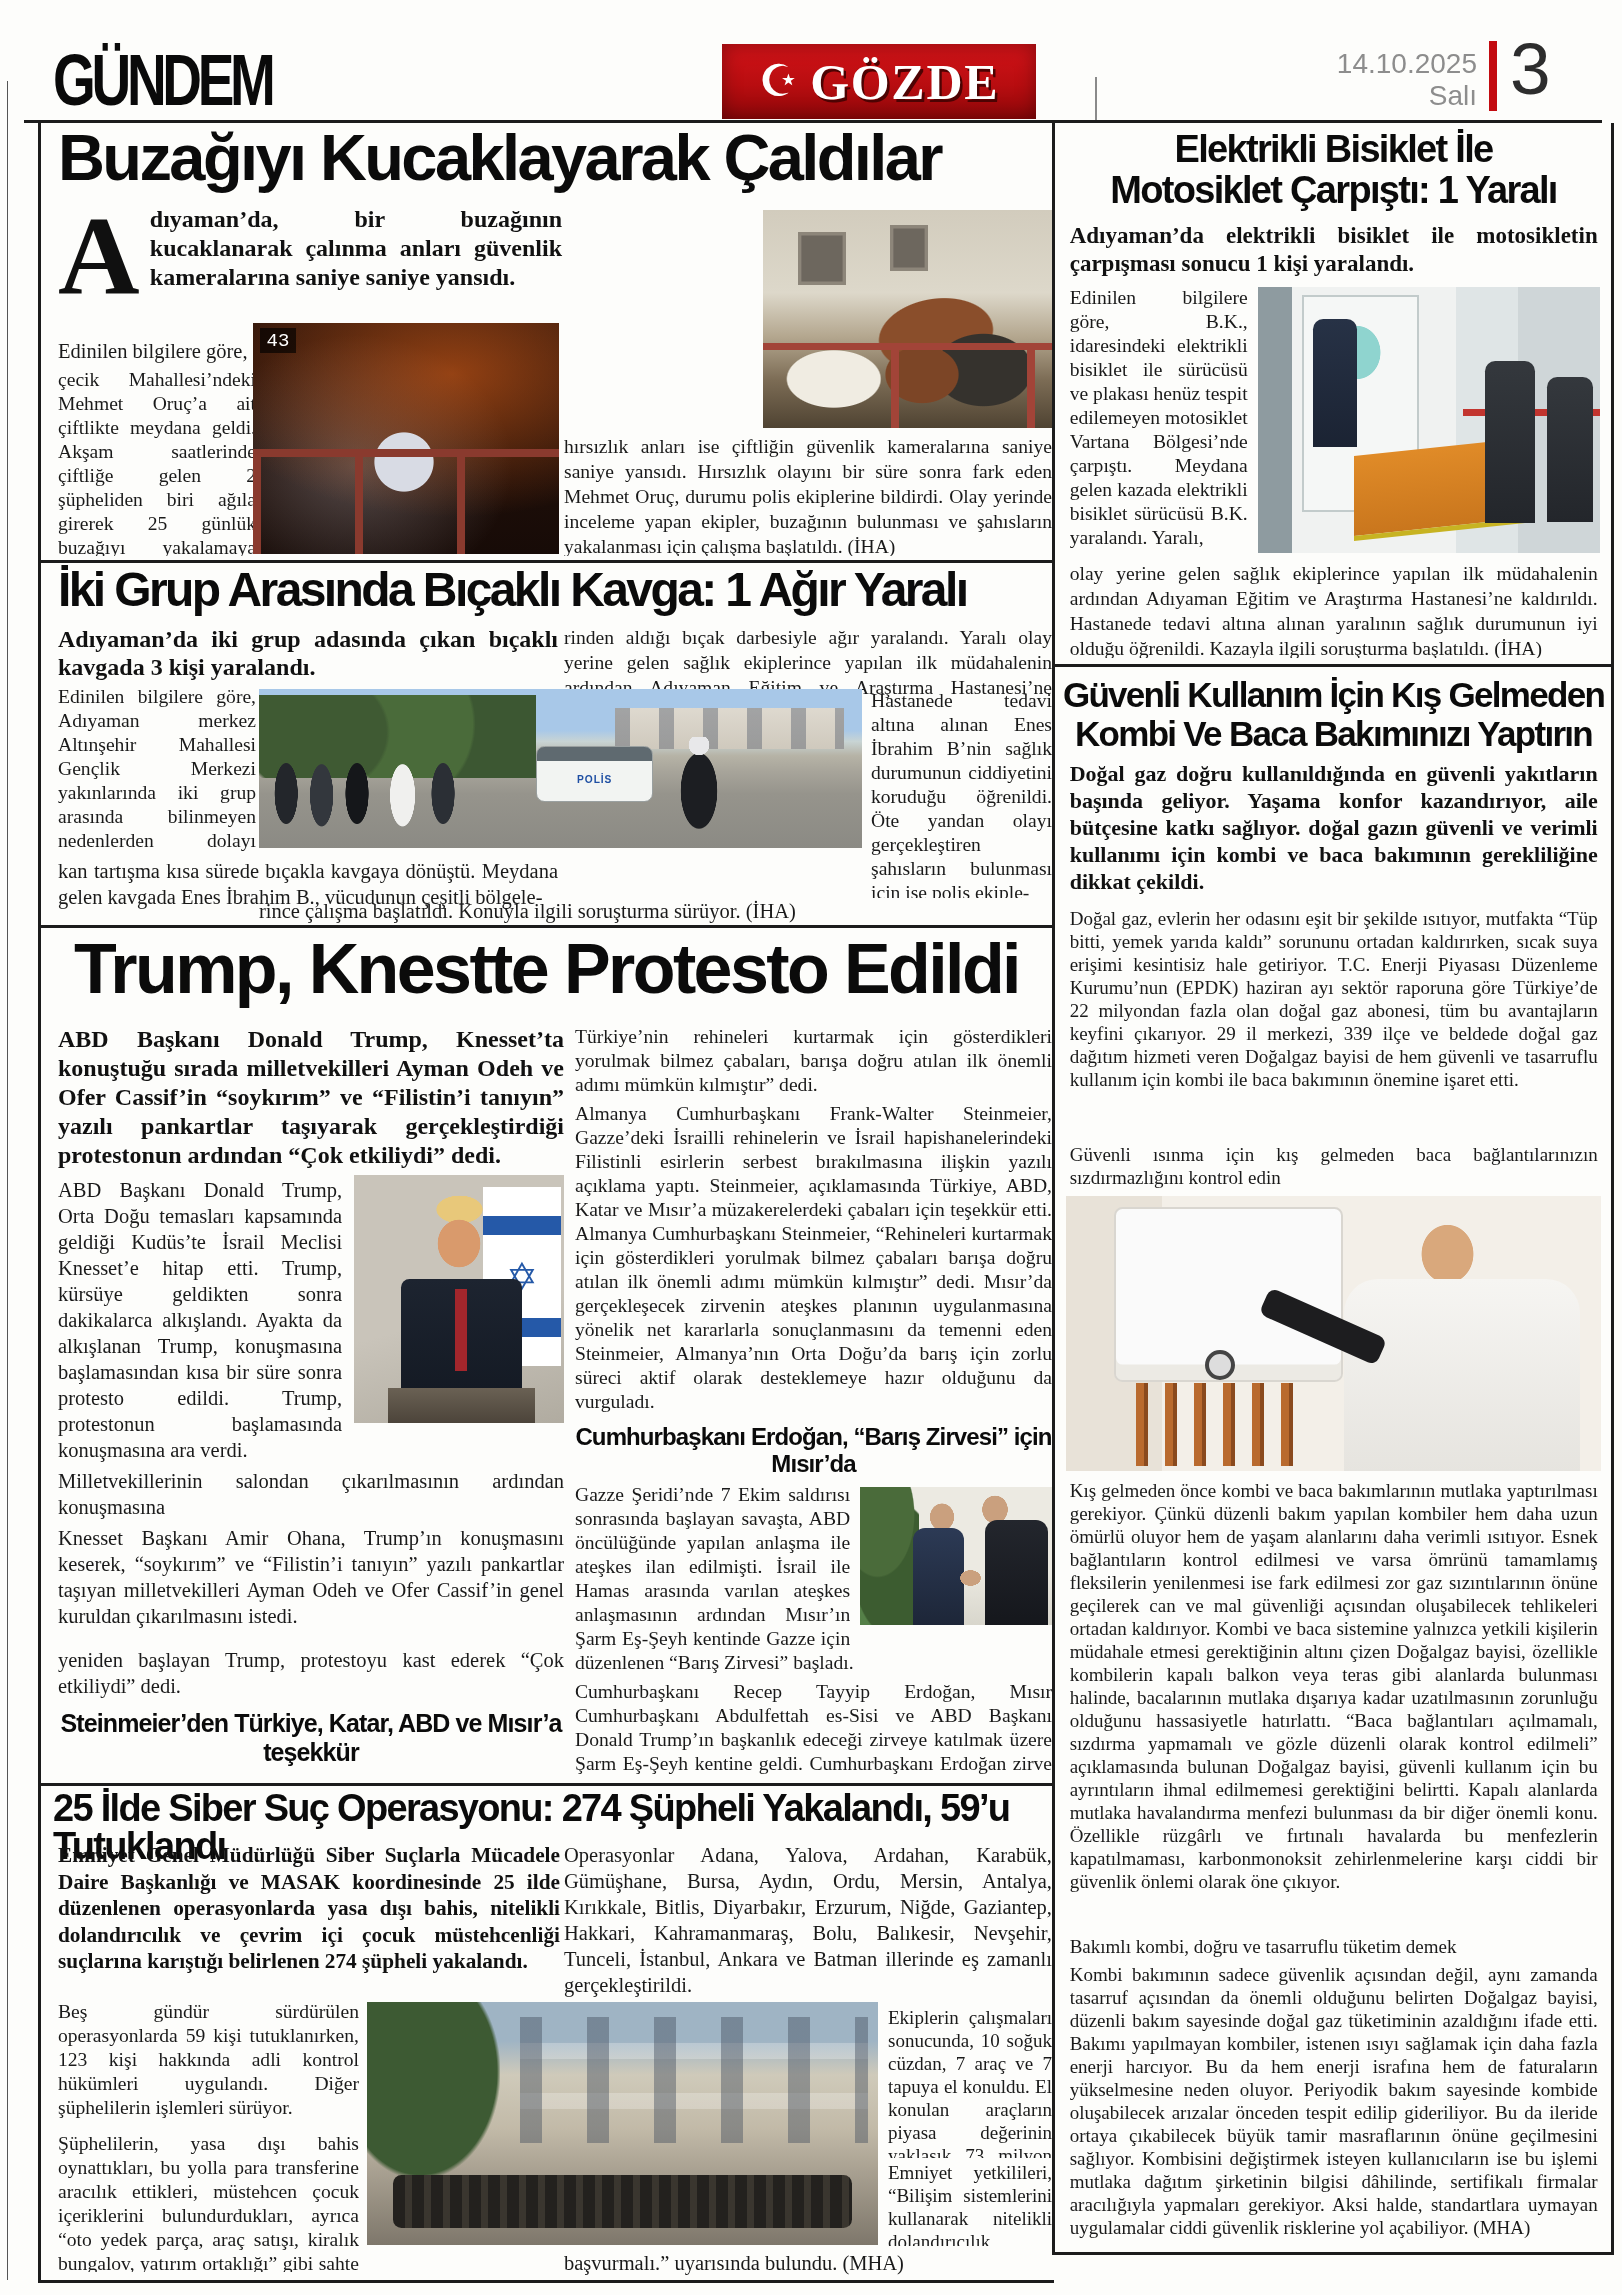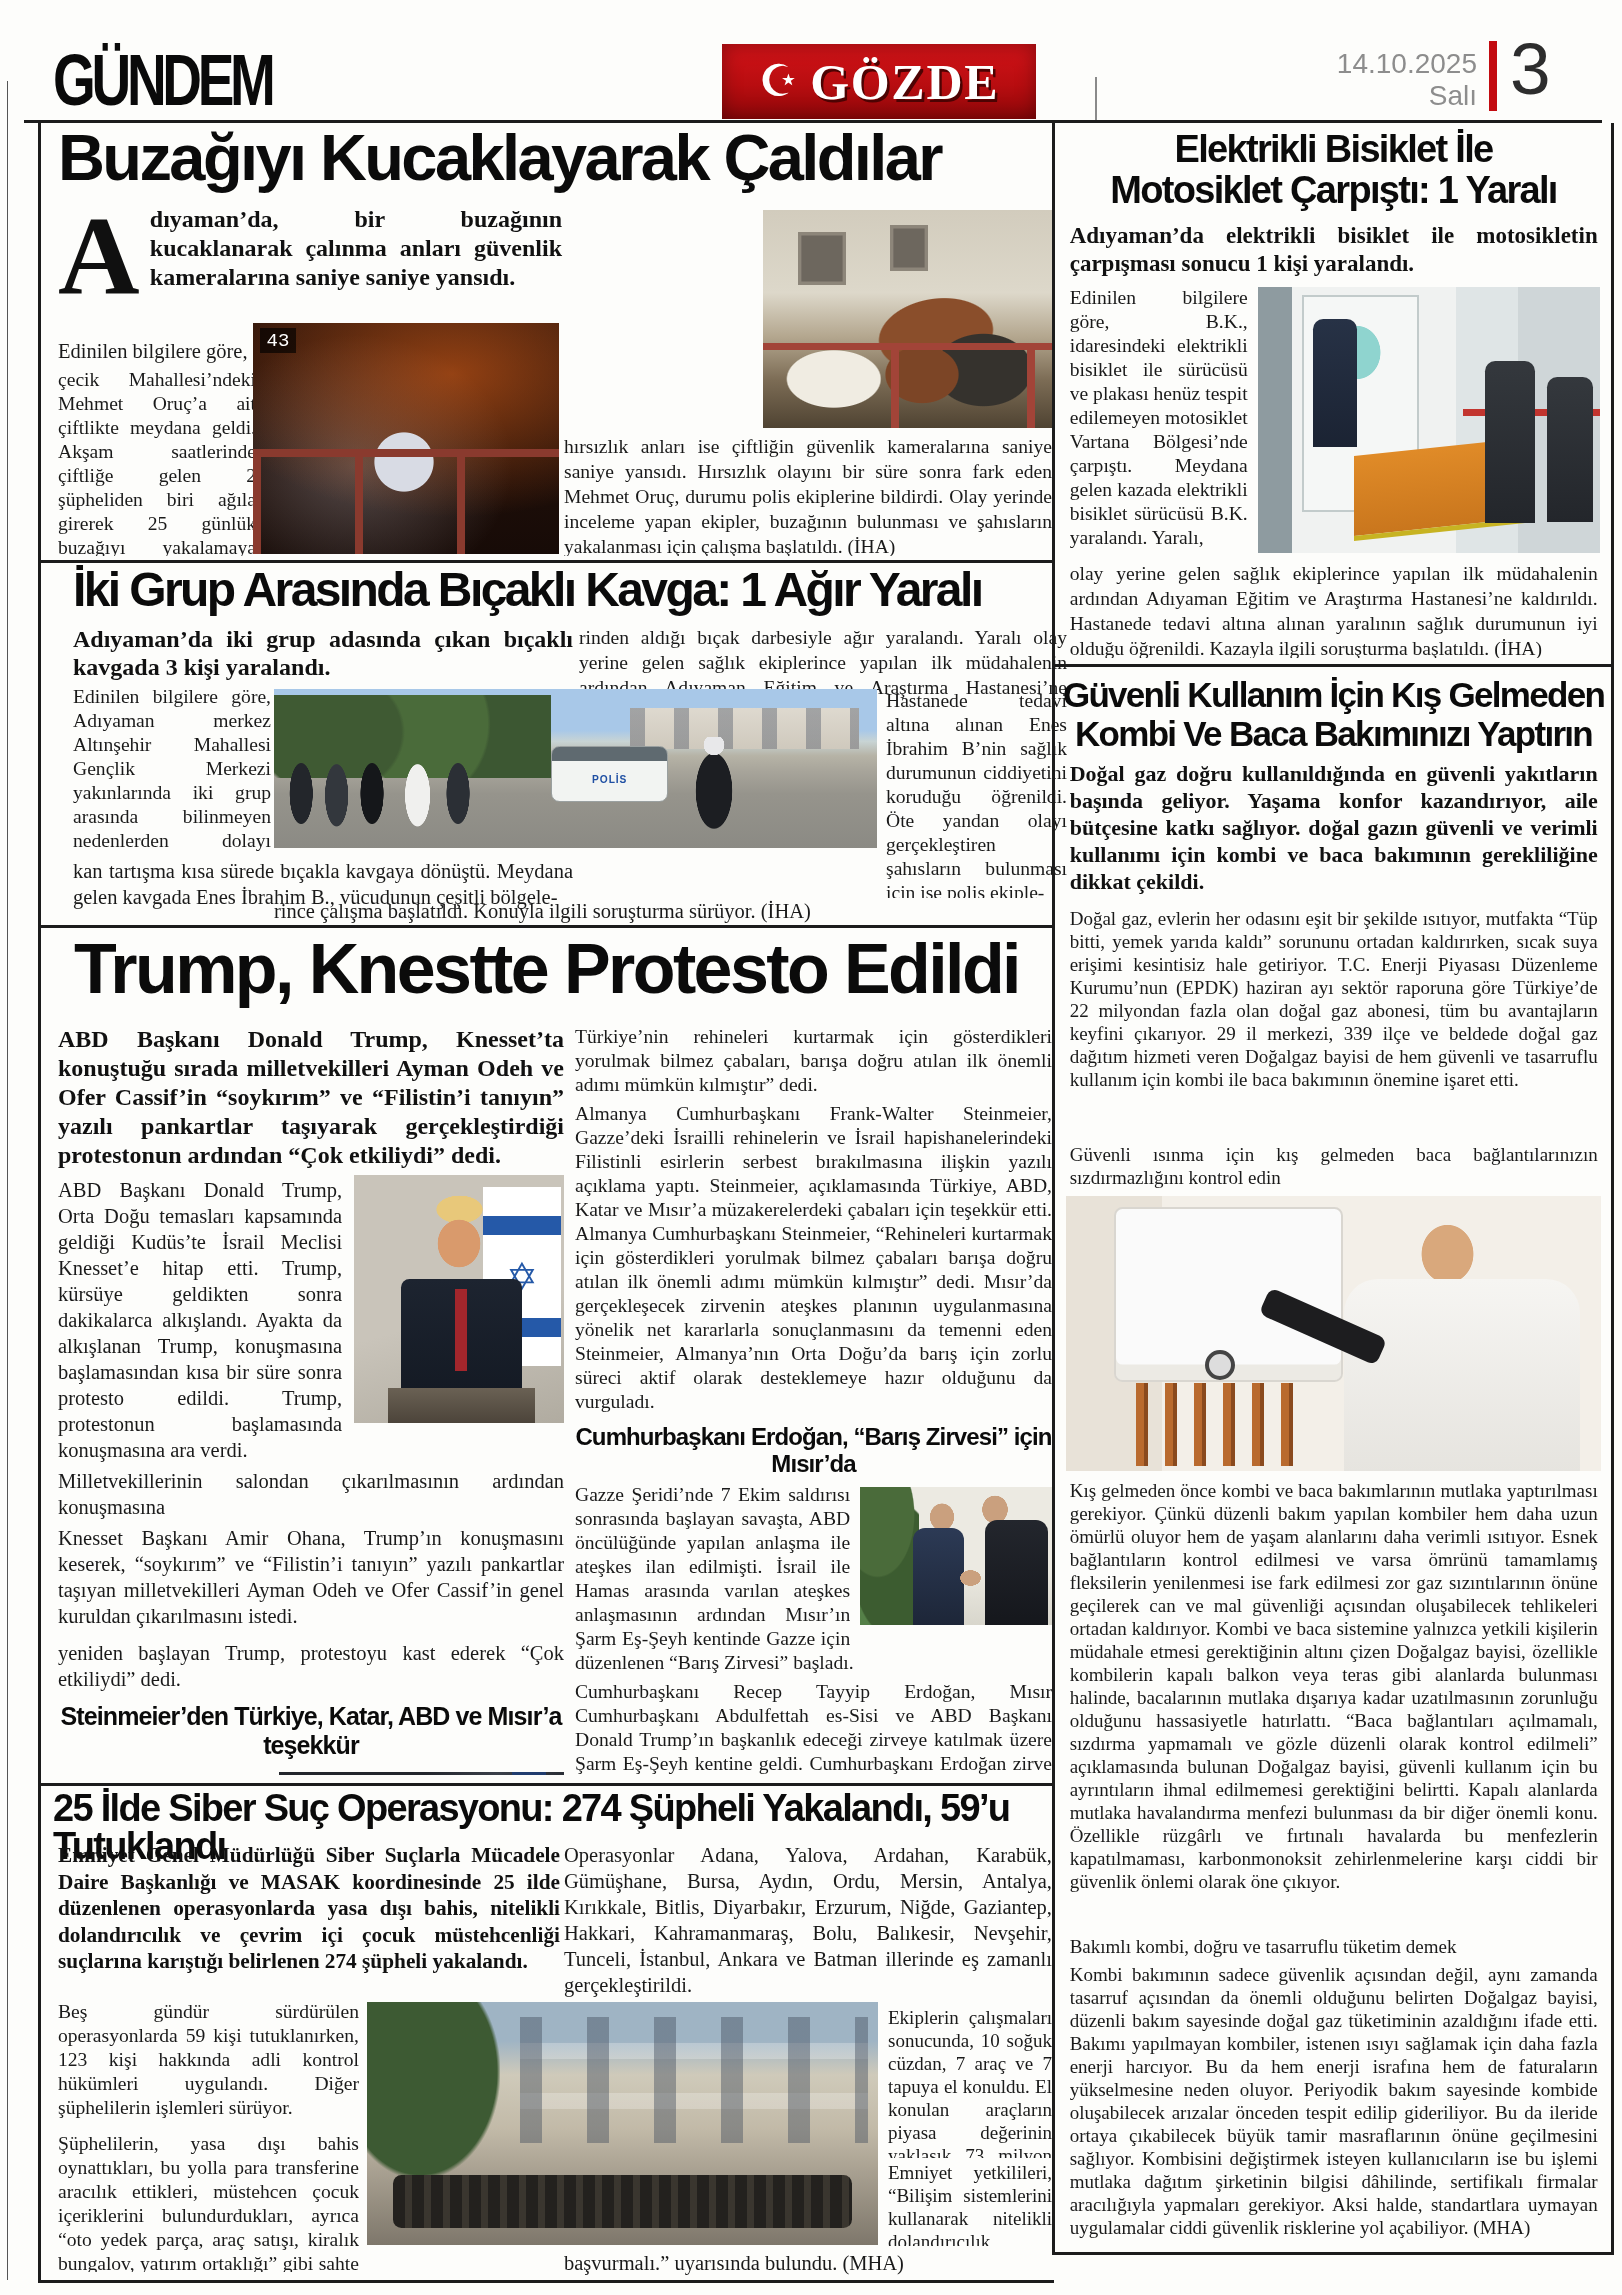--- a/index.html
+++ b/index.html
@@ -129,21 +129,21 @@
 
     <div class="photo ph-cam" style="left:212px;top:198px;width:306px;height:231px;">
       <div class="ph-kid cam-time" style="left:6.8px;top:5.1px;">43</div>
       <div class="ph-kid" style="left:34%;top:40%;width:94px;height:94px;background:radial-gradient(closest-side,#d8dbe4 0 62%,transparent 64%);border-radius:50%;"></div>
       <div class="ph-kid cam-rail" style="left:0;right:0;bottom:0;height:42%;"></div>
     </div>
 
     <div class="abs body-t" style="left:523px;top:309px;width:488px;height:122px;font-size:19.6px;line-height:25px;overflow:hidden;">hırsızlık anları ise çiftliğin güvenlik kameralarına saniye saniye yansıdı. Hırsızlık olayını bir süre sonra fark eden Mehmet Oruç, durumu polis ekiplerine bildirdi. Olay yerinde inceleme yapan ekipler, buzağının bulunması ve şahısların yakalanması için çalışma başlatıldı. (İHA)</div>
   </div>
 
-  <div class="abs" style="left:56px;top:564px;width:1011px;height:360px;overflow:hidden;">
+  <div class="abs" style="left:41px;top:564px;width:1011px;height:360px;overflow:hidden;">
     <div class="hl" style="position:absolute;left:17px;top:1.7px;width:991px;font-size:48px;">İki Grup Arasında Bıçaklı Kavga: 1 Ağır Yaralı</div>
     <div class="abs lead" style="left:17px;top:61px;width:500px;font-size:24px;line-height:28px;">Adıyaman’da iki grup adasında çıkan bıçaklı kavgada 3 kişi yaralandı.</div>
     <div class="abs body-t" style="left:523px;top:61px;width:488px;height:85px;font-size:19.6px;line-height:25px;overflow:hidden;">rinden aldığı bıçak darbesiyle ağır yaralandı. Yaralı olay yerine gelen sağlık ekiplerince yapılan ilk müdahalenin ardından Adıyaman Eğitim ve Araştırma Hastanesi’ne kaldırıldı.</div>
     <div class="abs body-t" style="left:17px;top:121px;width:198px;height:167px;font-size:19.6px;line-height:24px;overflow:hidden;">Edinilen bilgilere göre, Adıyaman merkez Altınşehir Mahallesi Gençlik Merkezi yakınlarında iki grup arasında bilinmeyen nedenlerden dolayı tartışma çıktı. Çı-</div>
 
     <div class="photo ph-street" style="left:218px;top:125px;width:603px;height:159px;">
       <div class="ph-kid street-trees" style="left:0;top:4%;width:46%;height:52%;"></div>
       <div class="ph-kid street-bld" style="right:3%;top:12%;width:38%;height:26%;"></div>
       <div class="ph-kid street-people" style="left:2%;top:38%;width:42%;height:56%;"></div>
       <div class="ph-kid police-van" style="left:46%;top:36%;width:19%;height:34%;">
@@ -168,21 +168,21 @@
         </div>
         <div class="ph-kid trump-hair" style="left:34%;top:6%;width:65px;height:39px;"></div>
         <div class="ph-kid trump-head" style="left:35%;top:14%;width:60px;height:67px;"></div>
         <div class="ph-kid trump-fig" style="left:22%;top:42%;width:56%;height:46%;"></div>
         <div class="ph-kid trump-tie" style="left:47%;top:46%;width:12px;height:82px;"></div>
         <div class="ph-kid podium" style="left:16%;bottom:0;width:68%;height:14%;"></div>
       </div>
       <div class="body-t" style="font-size:20.5px;line-height:26px;margin-top:6.8px;">ABD Başkanı Donald Trump, Orta Doğu temasları kapsamında geldiği Kudüs’te İsrail Meclisi Knesset’e hitap etti. Trump, kürsüye geldikten sonra dakikalarca alkışlandı. Ayakta da alkışlanan Trump, konuşmasına başlamasından kısa bir süre sonra protesto edildi. Trump, protestonun başlamasında konuşmasına ara verdi.</div>
       <div class="body-t" style="font-size:20.5px;line-height:26px;margin-top:5.1px;">Milletvekillerinin salondan çıkarılmasının ardından konuşmasına</div>
       <div class="body-t" style="font-size:20.5px;line-height:26px;margin-top:5.1px;">Knesset Başkanı Amir Ohana, Trump’ın konuşmasını keserek, “soykırım” ve “Filistin’i tanıyın” yazılı pankartlar taşıyan milletvekilleri Ayman Odeh ve Ofer Cassif’in genel kuruldan çıkarılmasını istedi.</div>
-      <div class="body-t" style="font-size:20.5px;line-height:26px;margin-top:11px;">yeniden başlayan Trump, protestoyu kast ederek “Çok etkiliydi” dedi.</div>
+      <div class="body-t" style="font-size:20.5px;line-height:26px;margin-top:18px;">yeniden başlayan Trump, protestoyu kast ederek “Çok etkiliydi” dedi.</div>
       <div class="subhead" style="font-size:25px;line-height:29px;margin:10.2px 0 8.5px;">Steinmeier’den Türkiye, Katar, ABD ve Mısır’a teşekkür</div>
       <div class="photo ph-stein" style="position:relative;float:right;width:290px;height:133px;margin:3.4px -5.1px 5.1px 10.2px;">
         <div class="ph-kid flag-de" style="left:6%;top:6%;width:22px;height:70%;"></div>
         <div class="ph-kid flag-blue" style="right:8%;top:0;width:34px;height:80%;"></div>
         <div class="ph-kid stein-hair" style="left:40%;top:4%;width:72px;height:34px;"></div>
 
       </div>
       <div class="body-t" style="font-size:20.5px;line-height:26px;">Almanya Cumhurbaşkanı Frank-Walter Steinmeier, İsrail ile Hamas arasındaki arabuluculuk çabaları için Türkiye’nin de aralarında bulunduğu ülkelere teşekkür ederek, “Türkiye, ABD, Katar, Mısır ve</div>
     </div>
 

